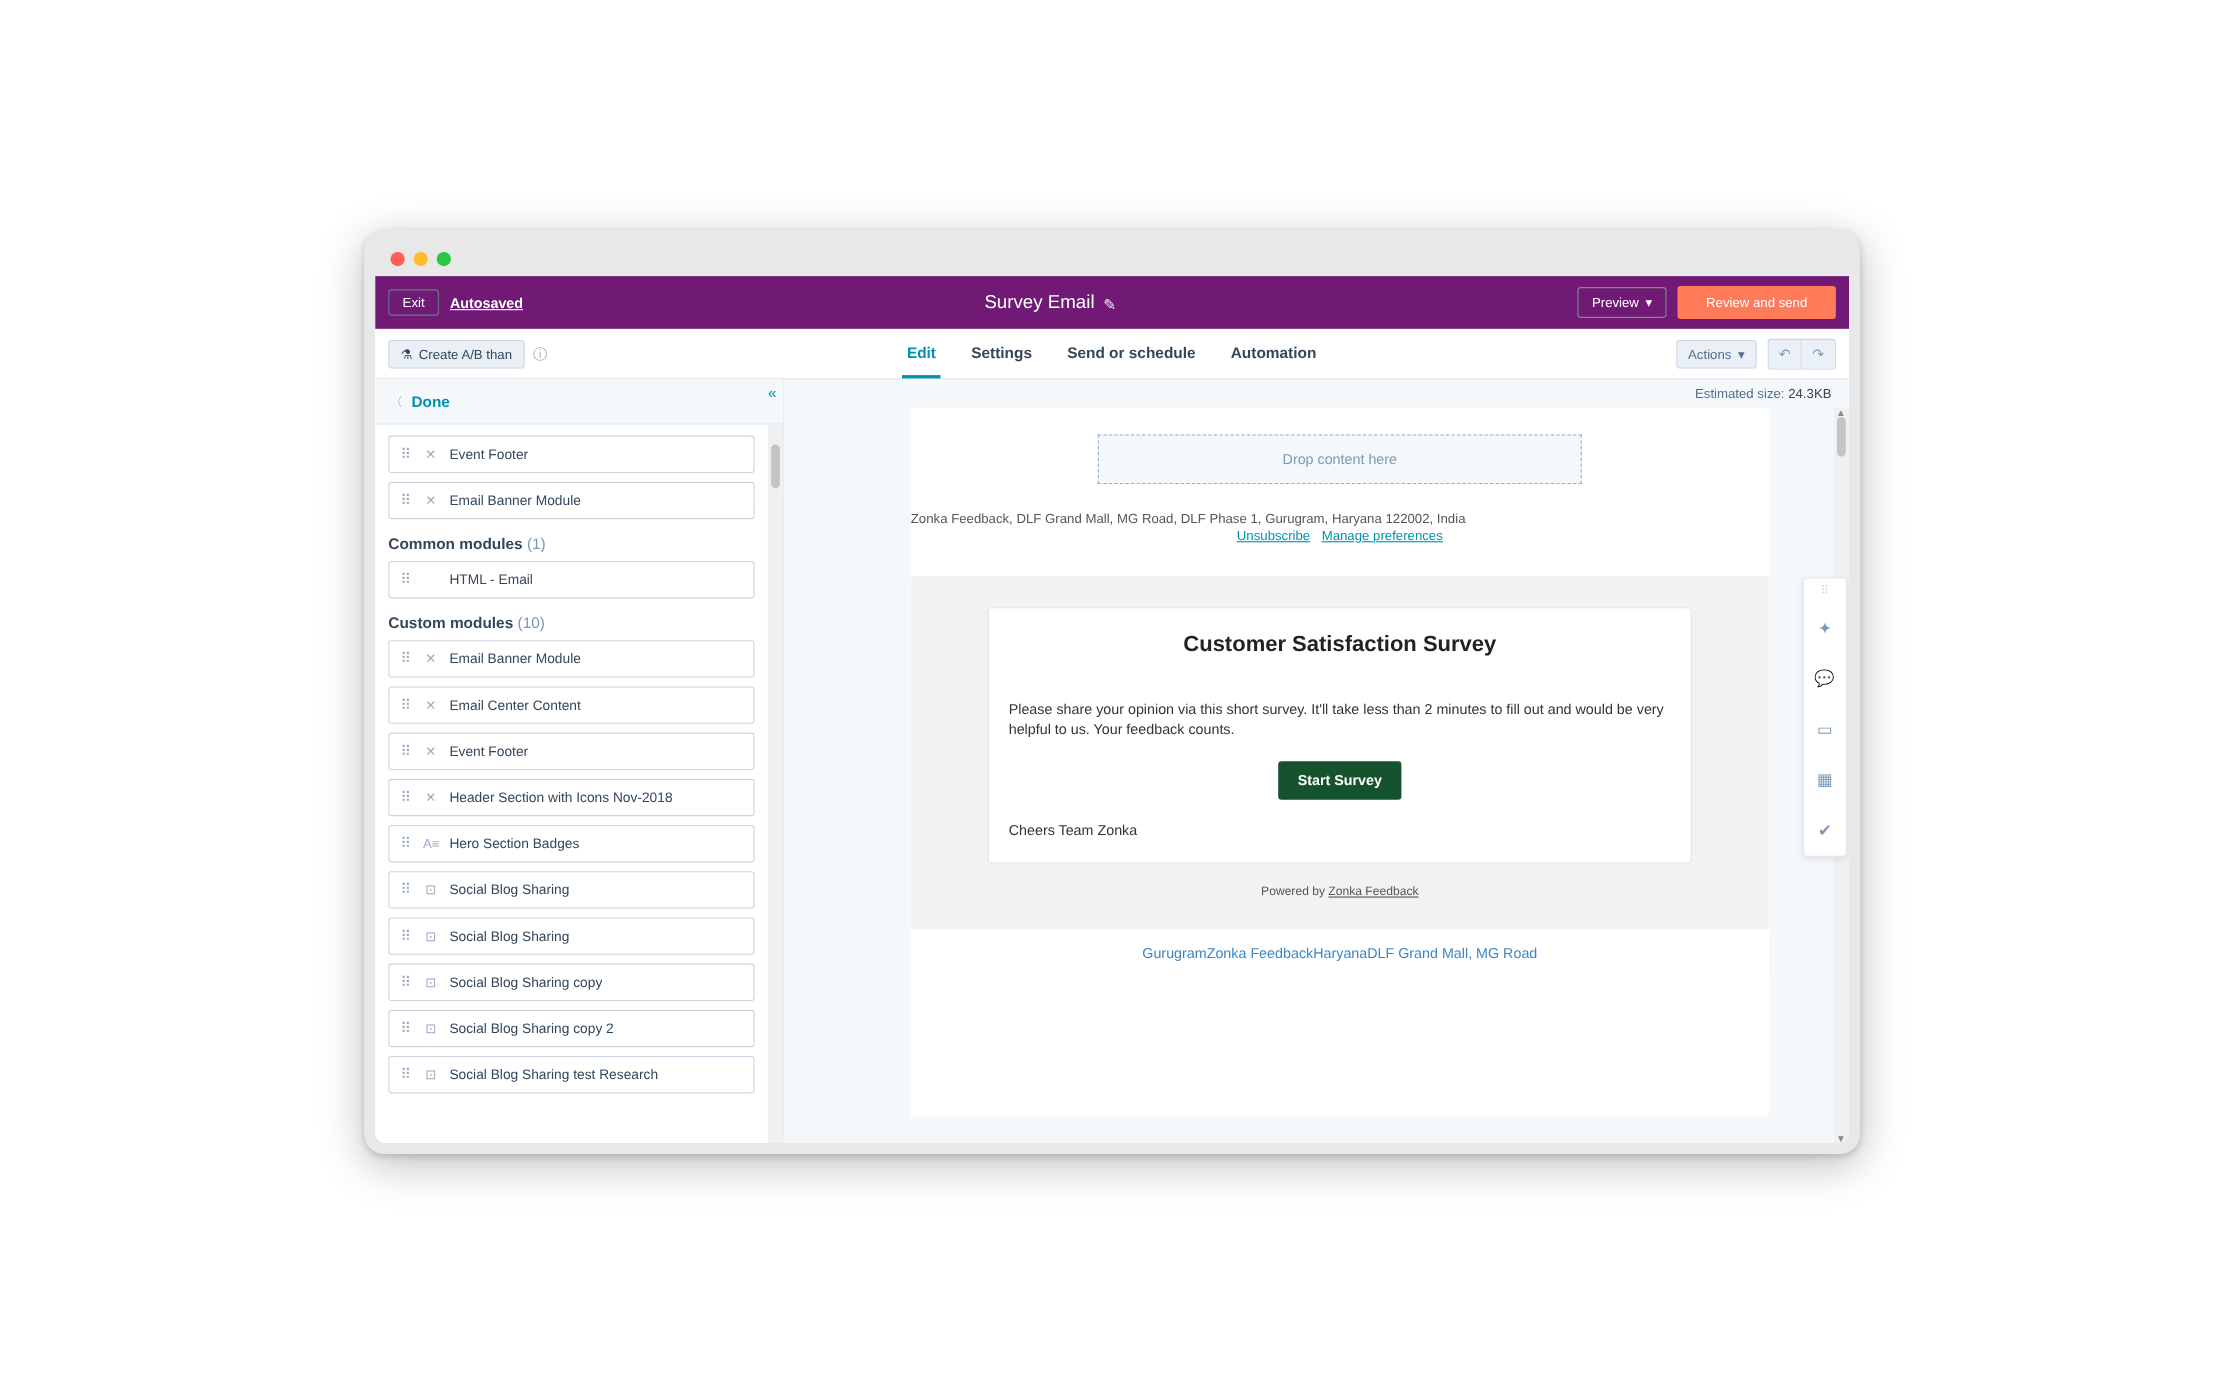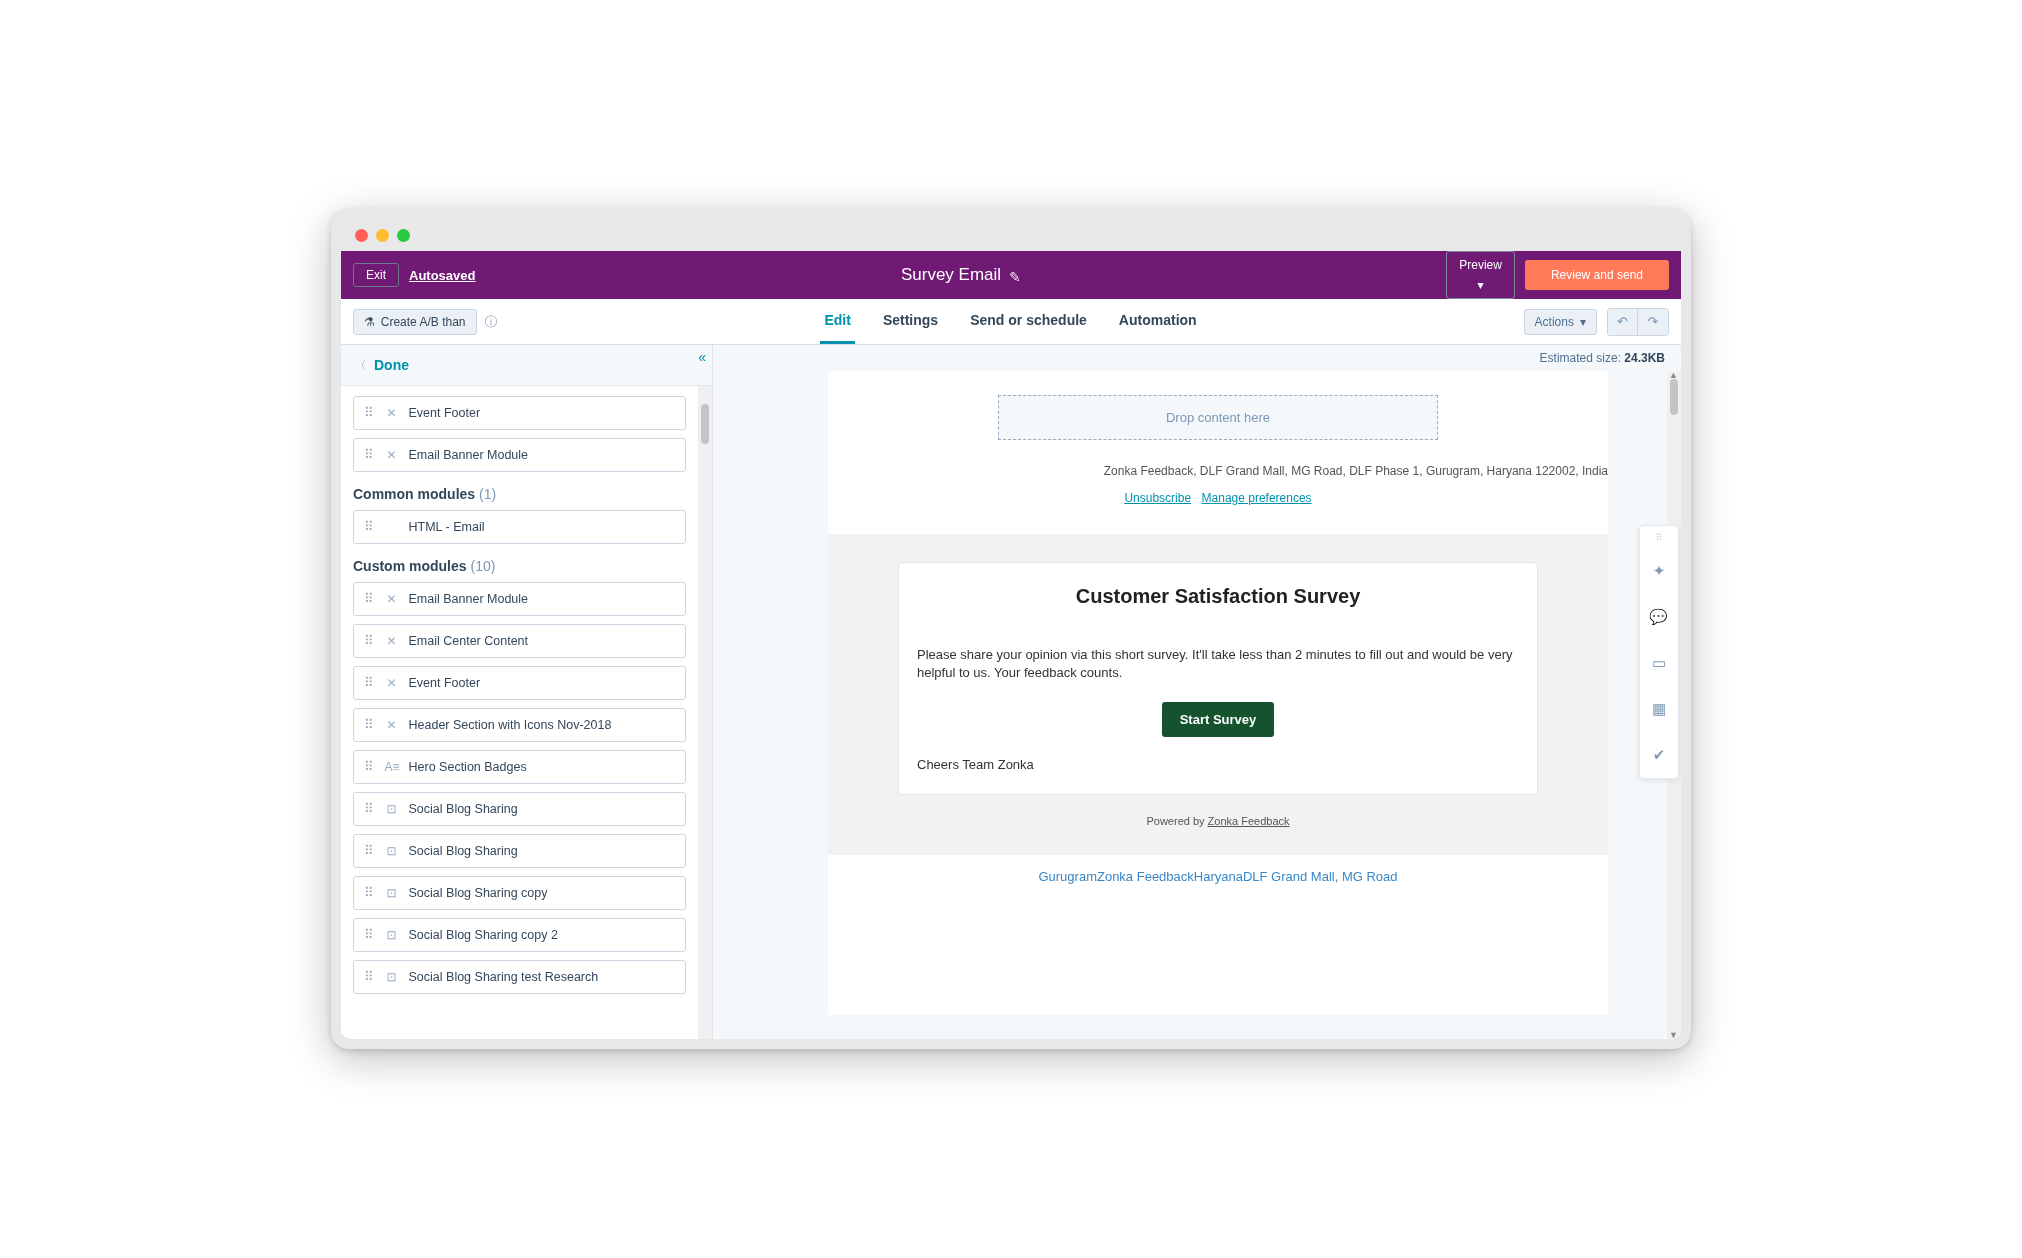--- a/index.html
+++ b/index.html
@@ -81,21 +81,21 @@
 }
 .topbar-center .pencil { font-size: 14px; opacity: 0.9; }
 .preview-btn {
   border: 1px solid #7c8a99;
   background: transparent;
   color: #fff;
   font-size: 12px;
   padding: 6px 12px;
   border-radius: 3px;
   cursor: pointer;
-  display: flex; align-items: center; gap: 6px; flex-direction: column;
+  display: flex; align-items: center; gap: 6px;
 }
 .primary-btn {
   background: #ff7a59;
   border: none;
   color: #fff;
   font-size: 12px;
   padding: 8px 26px;
   border-radius: 3px;
   cursor: pointer;
   font-weight: 500;
@@ -256,21 +256,21 @@
   flex-direction: column;
   overflow: hidden;
   position: relative;
 }
 .est-size {
   text-align: right;
   font-size: 12px;
   color: #506e91;
   padding: 6px 16px;
 }
-.est-size strong { font-weight: 700; color: #33475b; }
+.est-size strong { font-weight: 400; color: #33475b; }
 .canvas-scroll {
   flex: 1;
   overflow-y: auto;
   display: flex;
   justify-content: center;
   padding: 0 24px 24px 80px;
 }
 .email-page {
   width: 780px;
   background: #fff;
@@ -280,24 +280,23 @@
   border: 1px dashed #99acc2;
   background: #f5f8fa;
   width: 440px;
   margin: 0 auto 24px auto;
   text-align: center;
   color: #7c98b6;
   font-size: 13px;
   padding: 14px;
 }
 .footer-line {
-  text-align: right;
+  text-align: left;
   font-size: 12px;
   color: #555;
-  margin-bottom: 10px;
 }
 .footer-links {
   text-align: center;
   margin-bottom: 28px;
 }
 .footer-links a {
   color: #0091ae;
   font-size: 12px;
   text-decoration: underline;
   margin: 0 3px;

